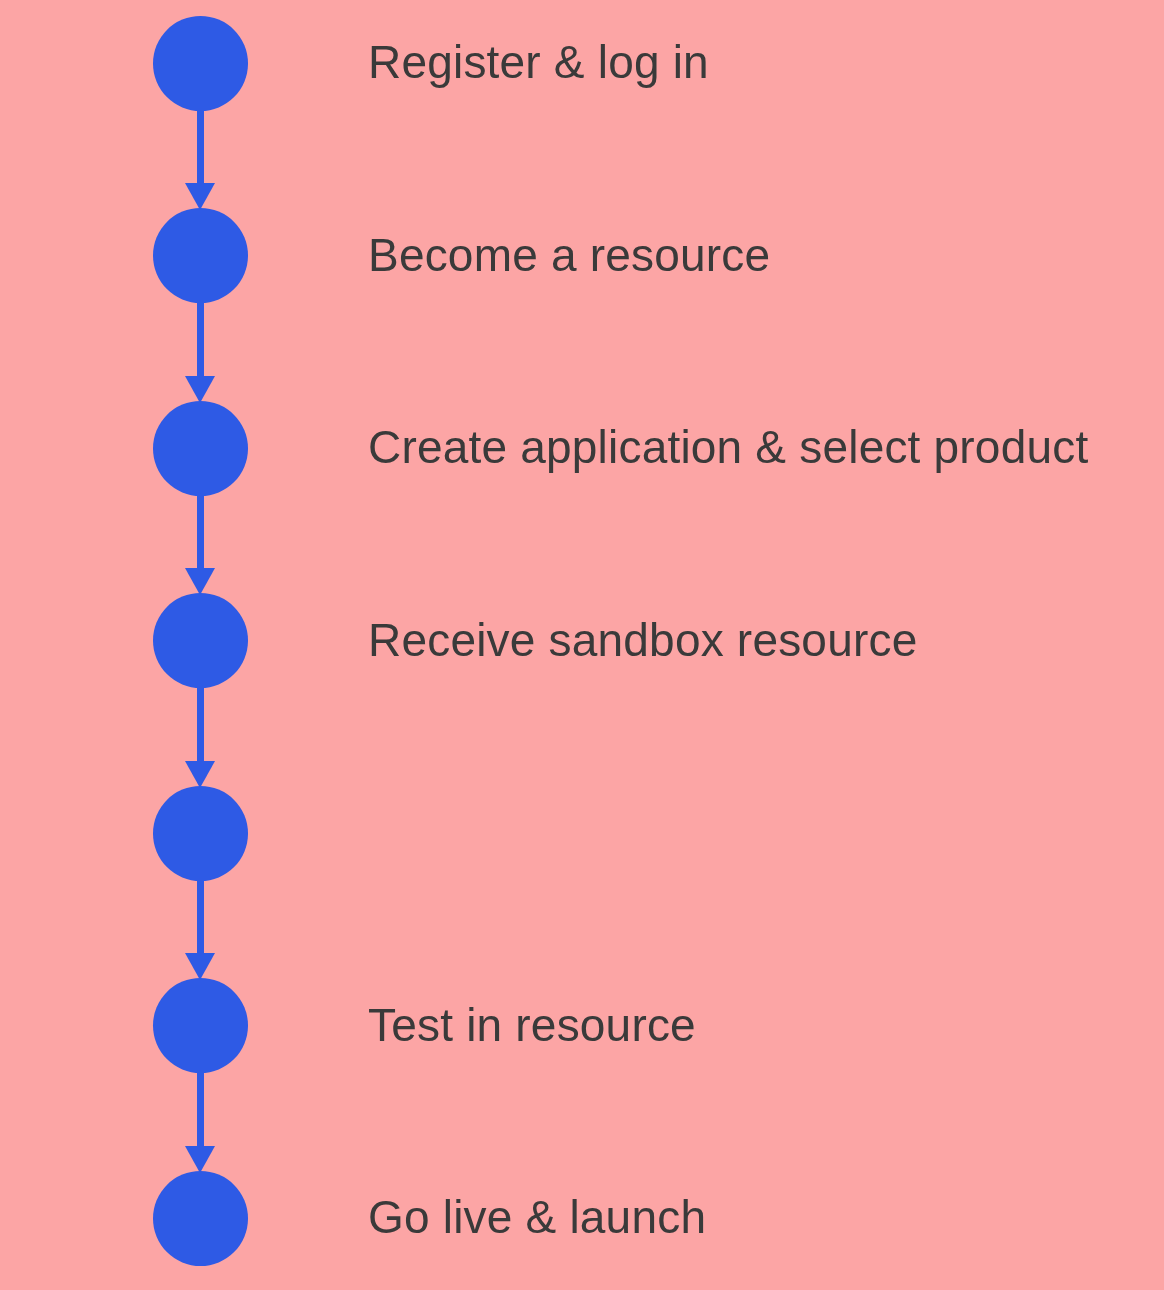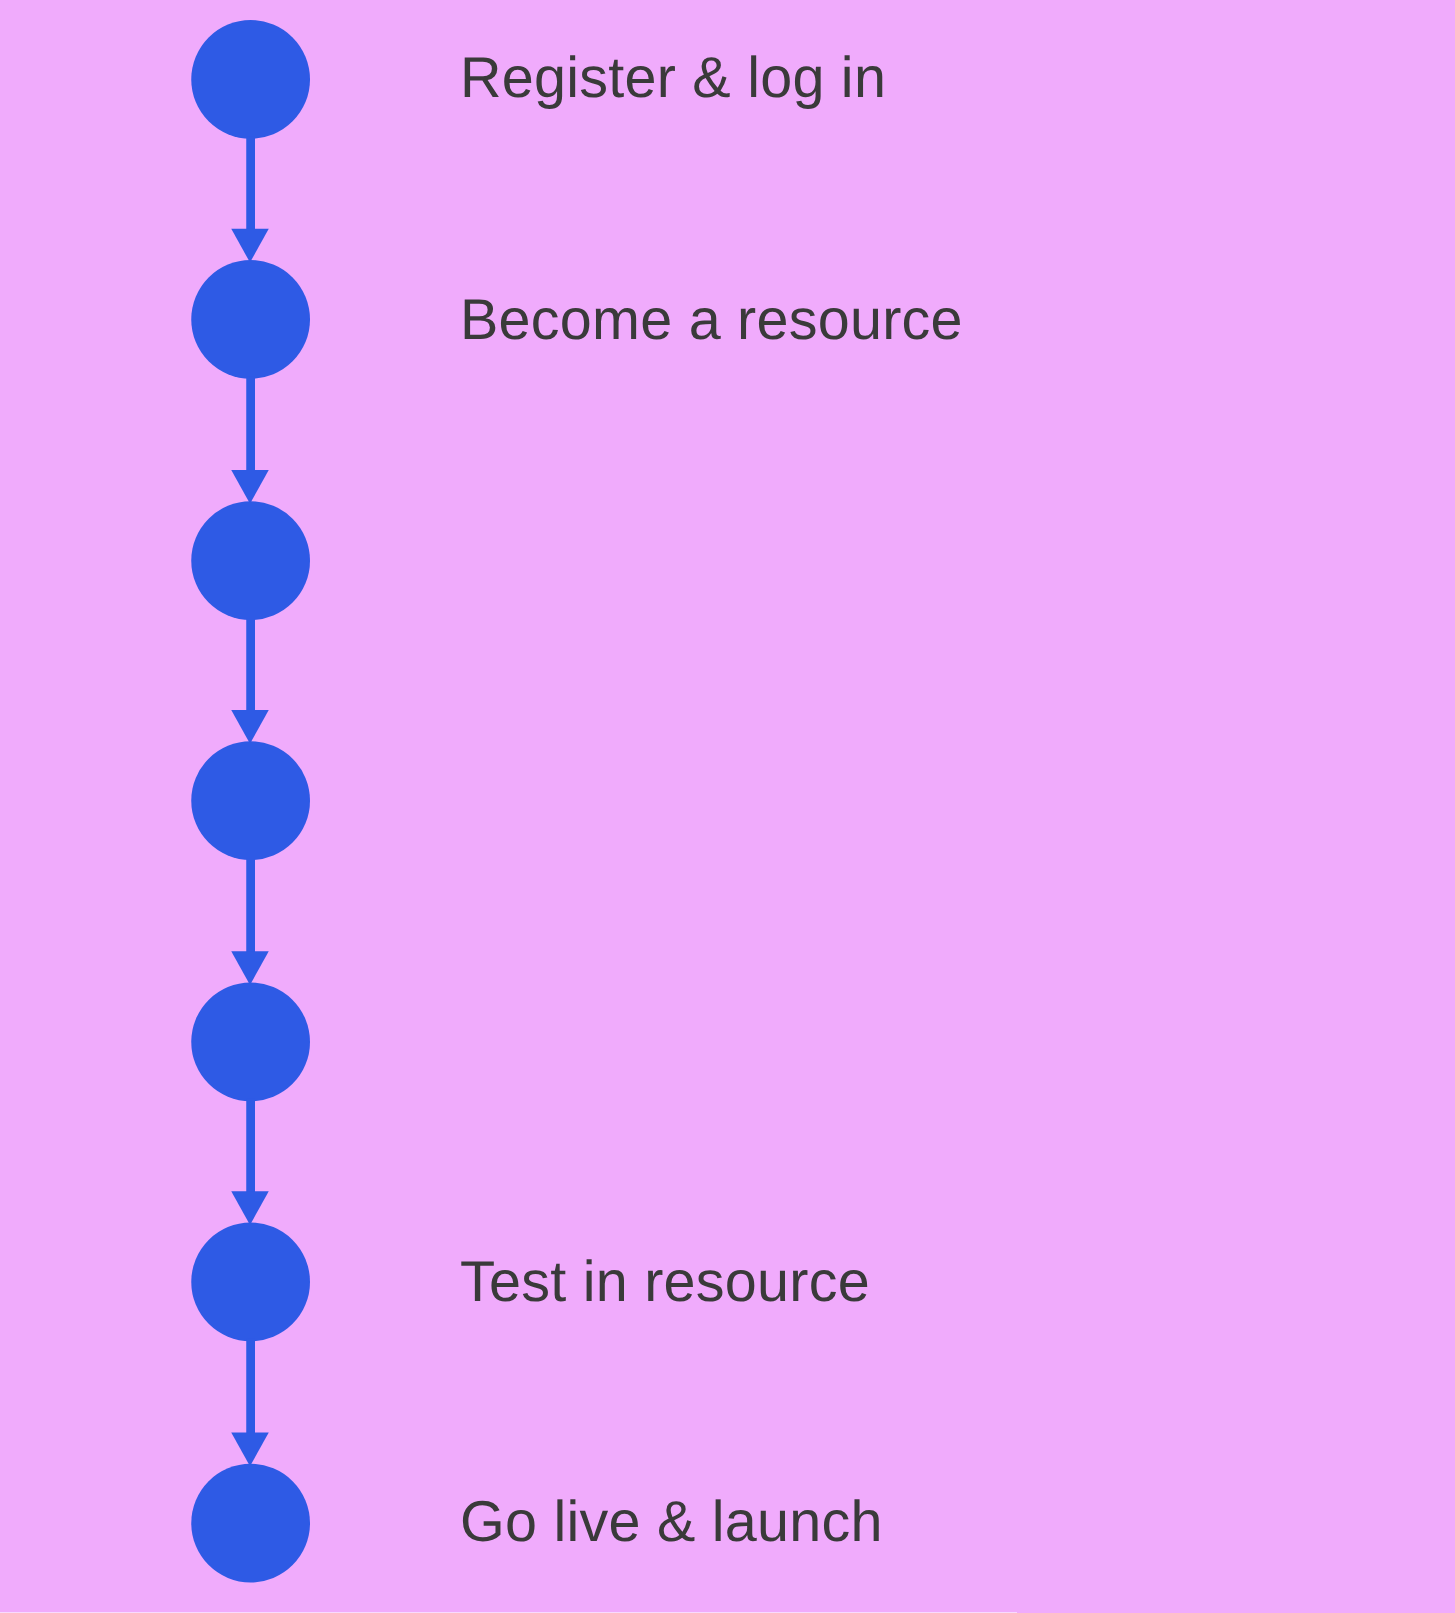--- a/index.html
+++ b/index.html
@@ -4,21 +4,21 @@
 <style>
   html, body {
     margin: 0;
     padding: 0;
     background: #ffffff;
   }
   #stage {
     position: relative;
     width: 1164px;
     height: 1290px;
-    background: #f0abfc;
+    background: #fca5a5;
     overflow: hidden;
     font-family: "Liberation Sans", sans-serif;
   }
   .node {
     position: absolute;
     border-radius: 50%;
   }
   .label {
     position: absolute;
     left: 368px;
@@ -44,23 +44,25 @@
 <div id="stage">
     <div class="node" style="left: 152.5px; top: 15.5px; width: 95px; height: 95px; background: rgb(46, 90, 229);"></div>
     <div class="label" style="top: 63px; color: rgb(58, 58, 58);">Register &amp; log in</div>
     <div class="line" style="left: 196.5px; top: 108.5px; height: 77.5px; background: rgb(46, 90, 229);"></div>
     <div class="arrow" style="left: 185px; top: 183px; border-left: 15px solid transparent; border-right: 15px solid transparent; border-top: 27px solid rgb(46, 90, 229);"></div>
     <div class="node" style="left: 152.5px; top: 208px; width: 95px; height: 95px; background: rgb(46, 90, 229);"></div>
     <div class="label" style="top: 255.5px; color: rgb(58, 58, 58);">Become a resource</div>
     <div class="line" style="left: 196.5px; top: 301px; height: 77.5px; background: rgb(46, 90, 229);"></div>
     <div class="arrow" style="left: 185px; top: 375.5px; border-left: 15px solid transparent; border-right: 15px solid transparent; border-top: 27px solid rgb(46, 90, 229);"></div>
     <div class="node" style="left: 152.5px; top: 400.5px; width: 95px; height: 95px; background: rgb(46, 90, 229);"></div>
+    <div class="label" style="top: 448px; color: rgb(58, 58, 58);">Create application &amp; select product</div>
     <div class="line" style="left: 196.5px; top: 493.5px; height: 77.5px; background: rgb(46, 90, 229);"></div>
     <div class="arrow" style="left: 185px; top: 568px; border-left: 15px solid transparent; border-right: 15px solid transparent; border-top: 27px solid rgb(46, 90, 229);"></div>
     <div class="node" style="left: 152.5px; top: 593px; width: 95px; height: 95px; background: rgb(46, 90, 229);"></div>
+    <div class="label" style="top: 640.5px; color: rgb(58, 58, 58);">Receive sandbox resource</div>
     <div class="line" style="left: 196.5px; top: 686px; height: 77.5px; background: rgb(46, 90, 229);"></div>
     <div class="arrow" style="left: 185px; top: 760.5px; border-left: 15px solid transparent; border-right: 15px solid transparent; border-top: 27px solid rgb(46, 90, 229);"></div>
     <div class="node" style="left: 152.5px; top: 785.5px; width: 95px; height: 95px; background: rgb(46, 90, 229);"></div>
     <div class="line" style="left: 196.5px; top: 878.5px; height: 77.5px; background: rgb(46, 90, 229);"></div>
     <div class="arrow" style="left: 185px; top: 953px; border-left: 15px solid transparent; border-right: 15px solid transparent; border-top: 27px solid rgb(46, 90, 229);"></div>
     <div class="node" style="left: 152.5px; top: 978px; width: 95px; height: 95px; background: rgb(46, 90, 229);"></div>
     <div class="label" style="top: 1025.5px; color: rgb(58, 58, 58);">Test in resource</div>
     <div class="line" style="left: 196.5px; top: 1071px; height: 77.5px; background: rgb(46, 90, 229);"></div>
     <div class="arrow" style="left: 185px; top: 1145.5px; border-left: 15px solid transparent; border-right: 15px solid transparent; border-top: 27px solid rgb(46, 90, 229);"></div>
     <div class="node" style="left: 152.5px; top: 1170.5px; width: 95px; height: 95px; background: rgb(46, 90, 229);"></div>

